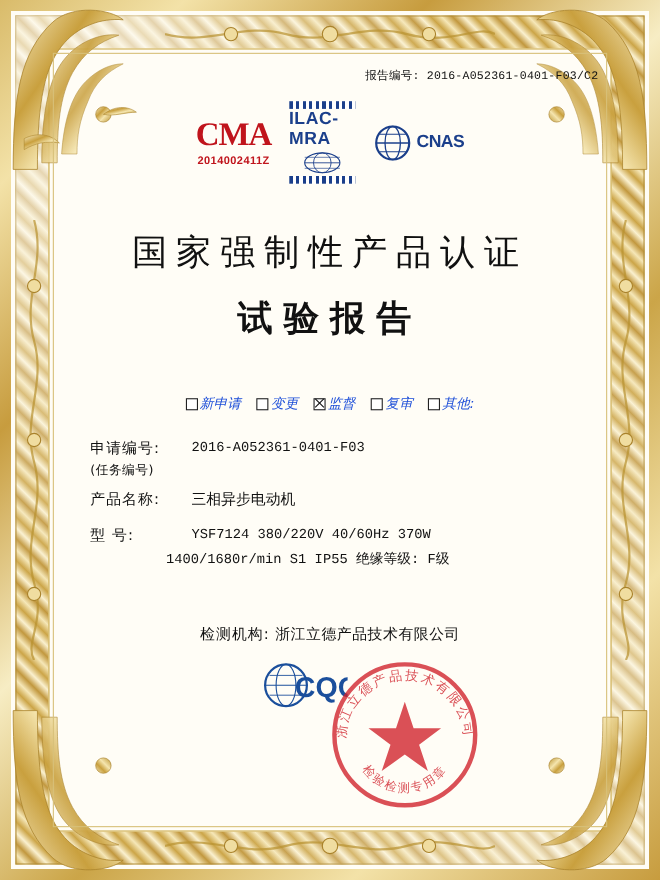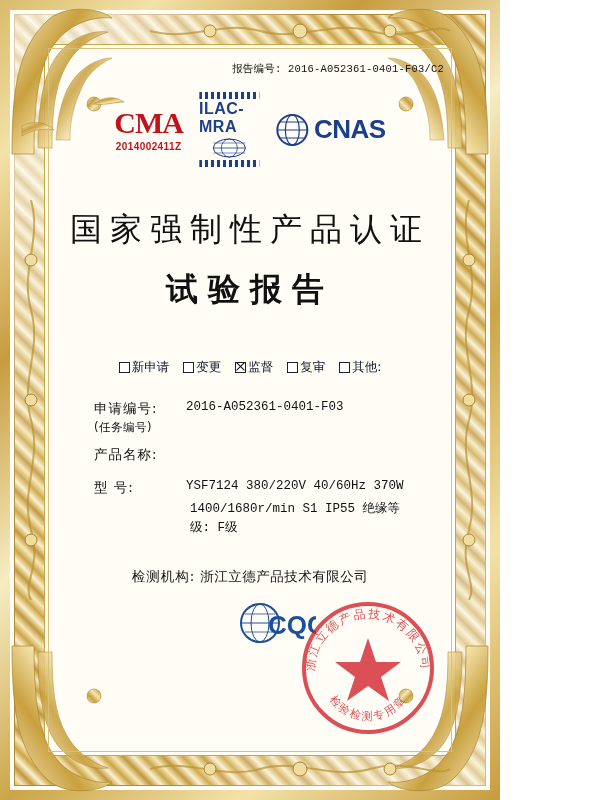--- a/index.html
+++ b/index.html
@@ -4,21 +4,21 @@
 <style>
   html,body{margin:0;padding:0;}
   body{
     width:600px;height:800px;
     font-family:"Liberation Sans", sans-serif;
     background:#ffffff;
     overflow:hidden;
   }
   .page{
     position:relative;
-    width:500px;height:800px;
+    width:600px;height:800px;
     background:#fdfbf4;
   }
 
   
   .border-outer{
     position:absolute;inset:0;
     background:
       linear-gradient(135deg,#d9bb6a 0%,#f3e2a8 12%,#c79c3e 28%,#f7edc4 45%,#cba548 62%,#f3e2a8 80%,#c79c3e 100%);
   }
   .border-inner-white{
@@ -117,21 +117,21 @@
   }
   .ilac .glyph{
     width:60px;height:22px;
   }
 
   
   .cnas{display:flex;align-items:center;gap:5px;}
   .cnas .globe{width:34px;height:34px;}
   .cnas .word{
     font-family:"Liberation Sans", sans-serif;
-    font-weight:bold;font-size:26px;color:#1b3f8b;letter-spacing:-0.5px;
+    font-weight:bold;font-size:16px;color:#1b3f8b;letter-spacing:-0.5px;
   }
 
   
   .cnas-txt{
     display:flex;flex-direction:column;justify-content:center;
     font-size:8.5px;color:#1b3f8b;line-height:1.25;
     font-family:"DejaVu Sans", sans-serif;
   }
   .cnas-txt .en{
     font-family:"Liberation Sans", sans-serif;
@@ -150,56 +150,56 @@
     text-align:center;
     font-family:"DejaVu Serif", serif;
     font-weight:bold;
     font-size:32px;letter-spacing:10px;color:#111;
   }
 
   .checkrow{
     position:absolute;top:303px;left:0;right:0;
     display:flex;justify-content:center;align-items:center;gap:14px;
     font-family:"DejaVu Sans", sans-serif;
-    font-size:12.5px;color:#0f172a;
+    font-size:12.5px;color:#1d4ed8;font-style:italic;
   }
   .chk{display:inline-flex;align-items:center;gap:2px;}
   .box{
     display:inline-block;width:9px;height:9px;border:1px solid #222;
     position:relative;background:#fff;
   }
   .box.checked::before,.box.checked::after{
     content:"";position:absolute;background:#111;
   }
   .box.checked::before{
     width:11px;height:1.2px;top:3.4px;left:-1px;transform:rotate(45deg);
   }
   .box.checked::after{
     width:11px;height:1.2px;top:3.4px;left:-1px;transform:rotate(-45deg);
   }
 
   .fields{
-    position:absolute;top:342px;left:38px;right:30px;
+    position:absolute;top:342px;left:26px;right:30px;
     font-family:"DejaVu Sans", sans-serif;
     font-size:13.5px;color:#111;line-height:1.55;
   }
   .frow{display:flex;align-items:flex-start;margin-bottom:2px;}
   .flabel{
     width:92px;flex:0 0 92px;letter-spacing:1px;
   }
   .fval{
     font-family:"Liberation Mono", monospace;
     font-size:12.5px;
   }
   .fval.cn{font-family:"DejaVu Sans", sans-serif;font-size:13.5px;}
   .subnote{
     font-size:11.5px;color:#111;margin:-2px 0 7px 0;letter-spacing:0.5px;
   }
   .cont-line{
-    margin-left:96px;
+    margin-left:69px;
     font-family:"Liberation Mono", monospace;
     font-size:12.5px;
   }
 
   .org{
     position:absolute;top:512px;left:0;right:0;
     text-align:center;
     font-family:"DejaVu Sans", sans-serif;
     font-size:13.5px;color:#111;letter-spacing:0.5px;
   }
@@ -377,20 +377,21 @@
     <div class="fields">
 
       <div class="frow">
         <div class="flabel">申请编号:</div>
         <div class="fval">2016-A052361-0401-F03</div>
       </div>
       <div class="subnote">(任务编号)</div>
 
       <div class="frow">
         <div class="flabel">产品名称:</div>
+        <div class="fval cn">三相异步电动机</div>
       </div>
       <div style="height:10px"></div>
 
       <div class="frow">
         <div class="flabel">型    号:</div>
         <div class="fval">YSF7124 380/220V 40/60Hz 370W</div>
       </div>
       <div class="cont-line">1400/1680r/min S1 IP55 绝缘等级: F级</div>
     </div>
 

